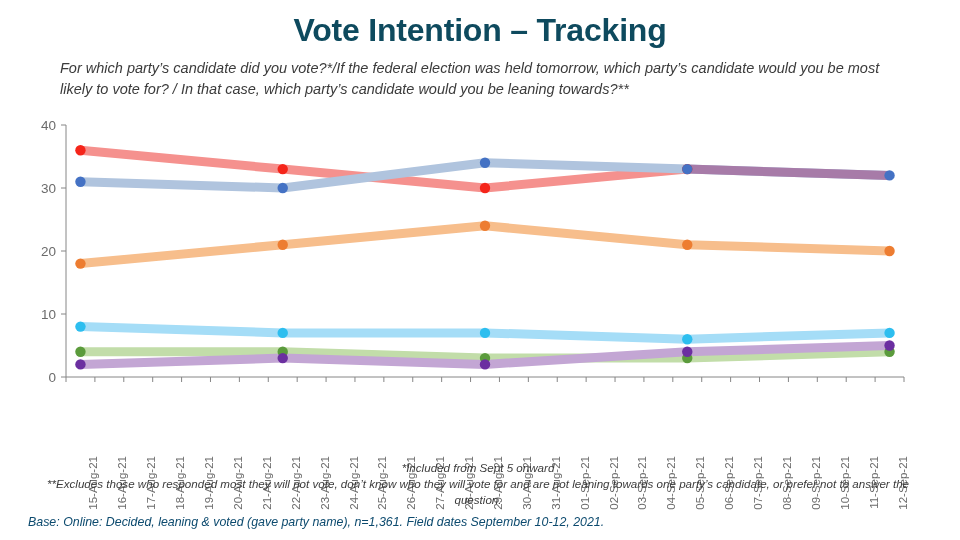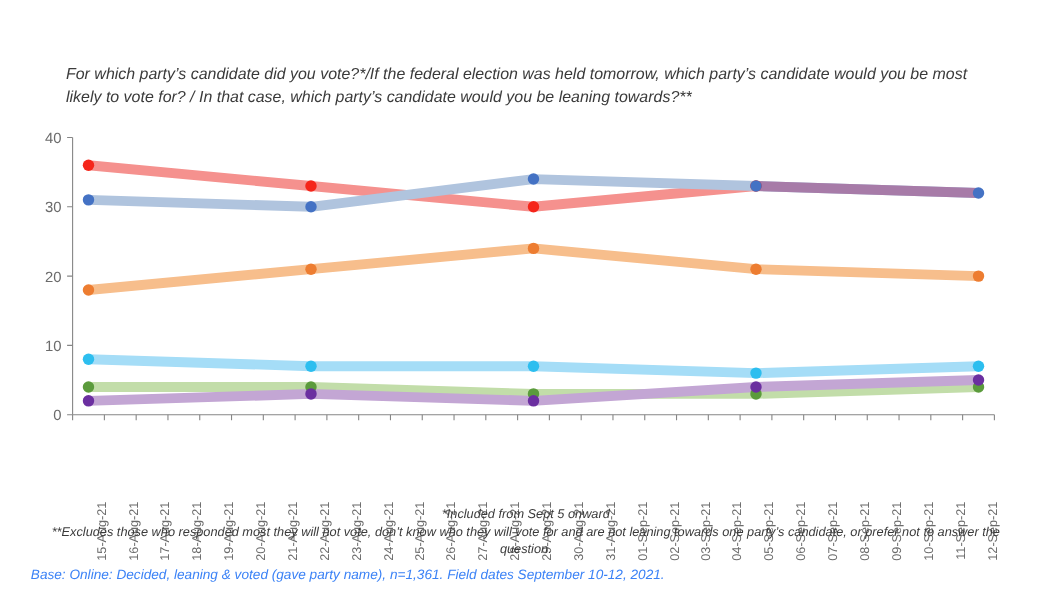--- a/index.html
+++ b/index.html
@@ -98,28 +98,29 @@
     text-align: center;
   }
   .footnotes .fn-line { display: block; }
   .base-note {
     position: absolute;
     left: 28px;
     top: 515px;
     width: 900px;
     font-size: 12.4px;
     font-style: italic;
-    color: #3b82f6;
+    color: #0c4a6e;
   }
 </style>
 </head>
 <body>
 
 <div id="page">
 
+  <div class="chart-title">Vote Intention – Tracking</div>
 
   <div class="chart-subtitle">For which party’s candidate did you vote?*/If the federal election was held tomorrow, which party’s candidate would you be most likely to vote for? / In that case, which party’s candidate would you be leaning towards?**</div>
 
   <div id="plot-wrap">
     <svg id="plot-svg" width="960" height="290">
         <line x1="66" y1="13" x2="66" y2="265" stroke="#868686" stroke-width="1"></line>
         <line x1="61" y1="265" x2="66" y2="265" stroke="#868686" stroke-width="1"></line>
         <text x="56" y="270" text-anchor="end" font-size="13.5" fill="#6b6b6b" font-family="&quot;Liberation Sans&quot;, sans-serif">0</text>
         <line x1="61" y1="202" x2="66" y2="202" stroke="#868686" stroke-width="1"></line>
         <text x="56" y="207" text-anchor="end" font-size="13.5" fill="#6b6b6b" font-family="&quot;Liberation Sans&quot;, sans-serif">10</text>

